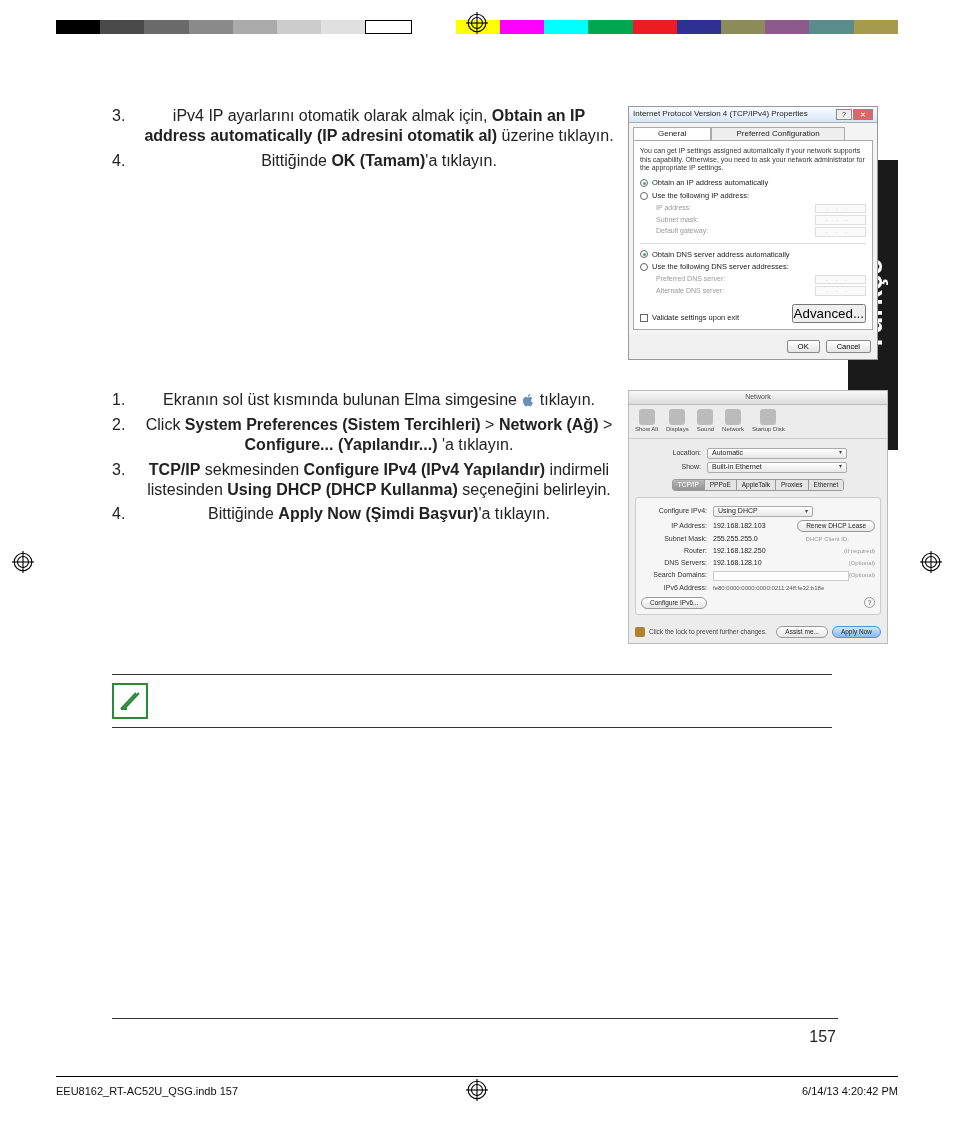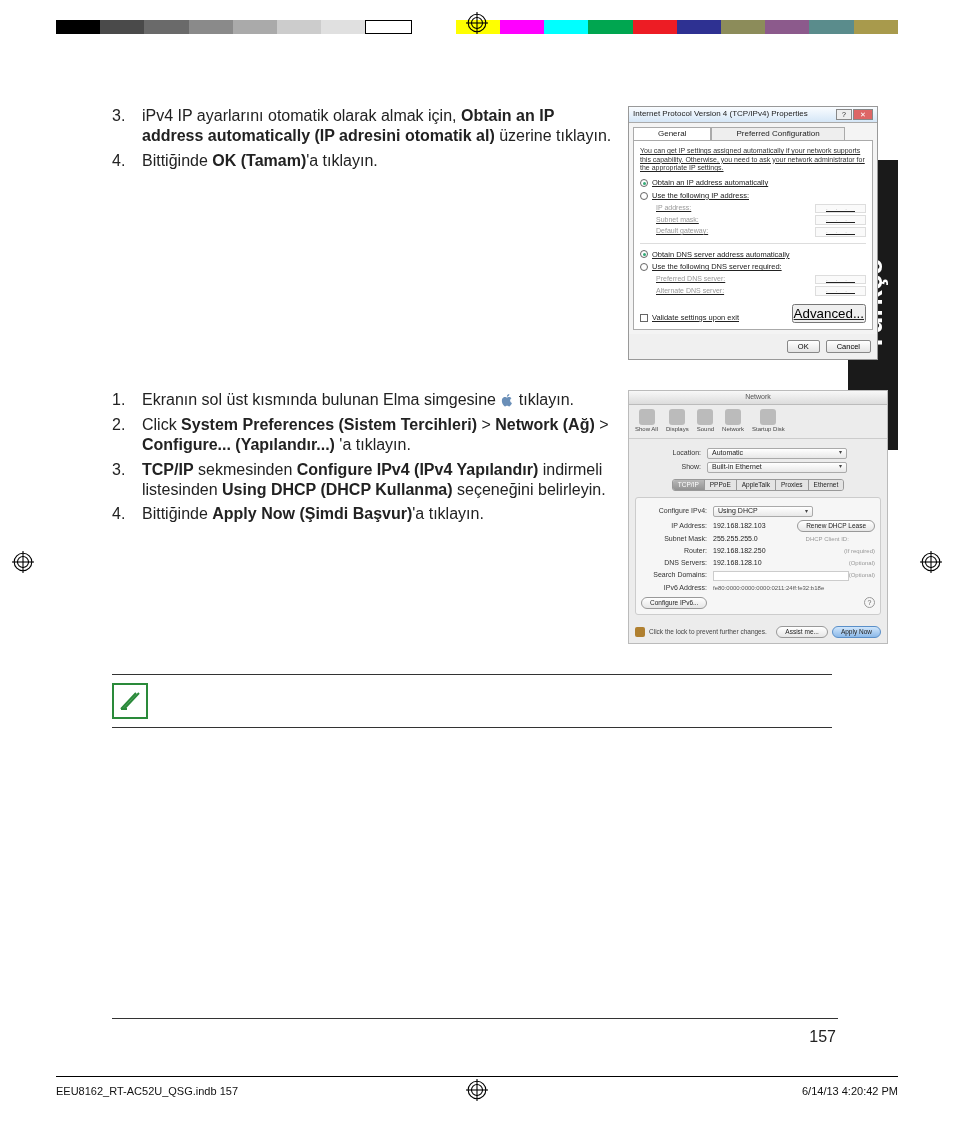--- a/index.html
+++ b/index.html
@@ -83,21 +83,21 @@
     font-size: 16px;
     line-height: 1.28;
   }
   .section { display: flex; gap: 12px; margin-bottom: 30px; }
   .text-col { flex: 1; }
   .img-col { width: 204px; flex-shrink: 0; }
 
   ol.steps { list-style: none; padding-left: 0; }
   ol.steps > li { display: flex; margin-bottom: 4px; }
   ol.steps > li .num { width: 30px; flex-shrink: 0; }
-  ol.steps > li .txt { flex: 1; }
+  ol.steps > li .txt { flex: 1; text-align: center; }
   b { font-weight: 700; }
 
   h3.heading { font-weight: 700; font-size: 16px; margin-bottom: 8px; margin-top: 0; }
 
   
   .win-dialog {
     border: 1px solid #999;
     background: #f4f4f4;
     font-size: 8px;
     font-family: Arial, sans-serif;
@@ -114,21 +114,21 @@
   .win-title-btns { display: flex; gap: 1px; }
   .win-btn-sq {
     width: 16px; height: 11px;
     border: 1px solid #888; background: #eee;
     font-size: 7px; text-align: center; line-height: 9px;
   }
   .win-btn-close { background: #d66; color: #fff; width: 20px; }
   .win-tabs { display: flex; padding: 4px 4px 0; gap: 0; font-size: 8px; }
   .win-tab { border: 1px solid #aaa; border-bottom: none; padding: 1px 24px; background: #fff; }
   .win-tab.inactive { background: #eee; }
-  .win-body { background: #fff; margin: 0 4px 4px; border: 1px solid #aaa; padding: 6px 6px; text-decoration: underline; }
+  .win-body { background: #fff; margin: 0 4px 4px; border: 1px solid #aaa; padding: 6px 6px; }
   .win-desc { font-size: 7px; color: #333; margin-bottom: 6px; line-height: 1.2; }
   .win-radio { display: flex; align-items: center; gap: 4px; font-size: 7.5px; margin: 3px 0; }
   .win-radio .r { width: 8px; height: 8px; border: 1px solid #666; border-radius: 50%; position: relative; }
   .win-radio .r.on::after { content: ''; position: absolute; inset: 1.5px; background: #3a7; border-radius: 50%; }
   .win-field-row { display: flex; justify-content: space-between; align-items: center; font-size: 7px; color: #999; margin: 2px 0 2px 16px; }
   .win-field-row .dots { letter-spacing: 8px; font-size: 6px; background: #fafafa; border: 1px solid #ddd; padding: 0 10px; }
   .win-sep { height: 1px; background: #ddd; margin: 6px 0; }
   .win-chk-row { display: flex; align-items: center; gap: 4px; font-size: 7.5px; margin-top: 8px; }
   .win-chk { width: 8px; height: 8px; border: 1px solid #666; }
   .win-adv button, .win-foot button {
@@ -338,21 +338,21 @@
               <span>Default gateway:</span>
               <span class="dots">...</span>
             </div>
           <div class="win-sep"></div>
           <div class="win-radio">
               <span class="r on"></span>
               <span>Obtain DNS server address automatically</span>
             </div>
           <div class="win-radio">
               <span class="r"></span>
-              <span>Use the following DNS server required:</span>
+              <span>Use the following DNS server addresses:</span>
             </div>
           <div class="win-field-row">
               <span>Preferred DNS server:</span>
               <span class="dots">...</span>
             </div>
           <div class="win-field-row">
               <span>Alternate DNS server:</span>
               <span class="dots">...</span>
             </div>
           <div style="display:flex; justify-content:space-between; align-items:center; margin-top:8px;">

